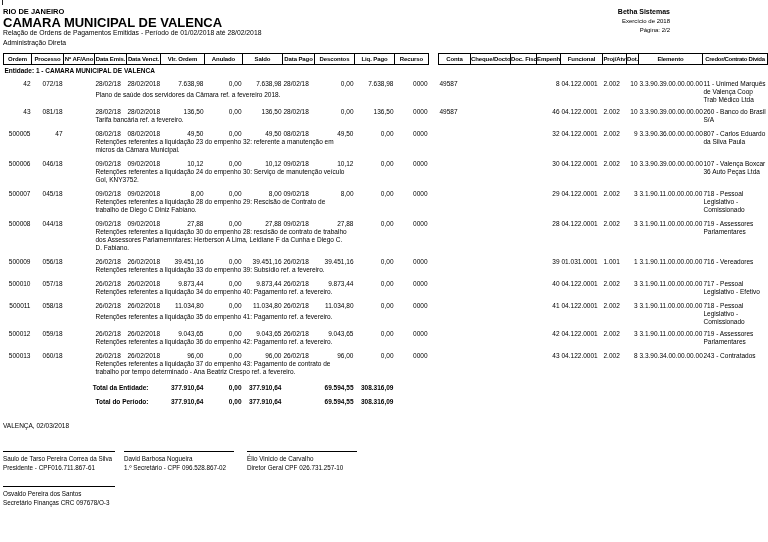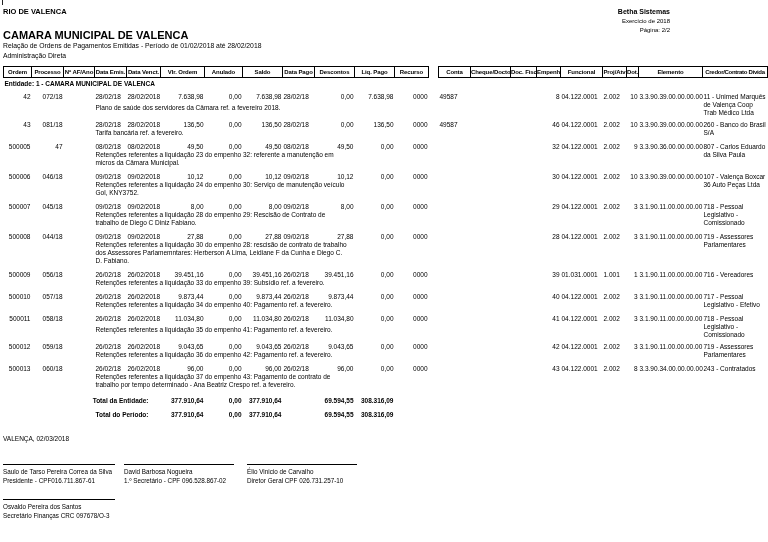--- a/index.html
+++ b/index.html
@@ -7,21 +7,21 @@
   body {
     width:768px; height:542px; background:#ffffff; color:#000;
     font-family:"Liberation Sans", sans-serif; overflow:hidden; position:relative;
   }
   .corner-mark { position:absolute; left:2px; top:0; width:1px; height:5px; background:#222; }
   .page { padding:7px 0 0 3px; }
 
   
   .hdr { position:relative; margin-bottom:5px; }
   .hdr-state { font-size:7.5px; font-weight:bold; line-height:10px; }
-  .hdr-entity { font-size:11px; font-weight:bold; line-height:11px;margin-top:13px; }
+  .hdr-entity { font-size:13px; font-weight:bold; line-height:11px; }
   .hdr-report { font-size:6.8px; line-height:10px; }
   .hdr-admin { font-size:6.8px; line-height:10px; }
   .hdr-right { position:absolute; top:0; right:98px; text-align:right; }
   .hdr-vendor { font-size:7px; font-weight:bold; line-height:10px; }
   .hdr-exercise, .hdr-page { font-size:6px; line-height:9px; }
 
   
   table { border-collapse:collapse; table-layout:fixed; width:764px; margin-top:3px; }
   th {
     border:1px solid #000; font-weight:bold; font-size:6px; letter-spacing:-0.1px;
@@ -48,21 +48,21 @@
   .sigs-row2 { margin-top:14px; }
 </style>
 </head>
 <body>
 
 <div class="corner-mark"></div>
 
 <div class="page">
 
   <div class="hdr">
-    <div class="hdr-state">RIO DE VALENCA</div>
+    <div class="hdr-state">RIO DE JANEIRO</div>
     <div class="hdr-entity">CAMARA MUNICIPAL DE VALENCA</div>
     <div class="hdr-report">Relação de Ordens de Pagamentos Emitidas - Período de 01/02/2018 até 28/02/2018</div>
     <div class="hdr-admin">Administração Direta</div>
     <div class="hdr-right">
       <div class="hdr-vendor">Betha Sistemas</div>
       <div class="hdr-exercise">Exercício de 2018</div>
       <div class="hdr-page">Página: 2/2</div>
     </div>
   </div>
 

